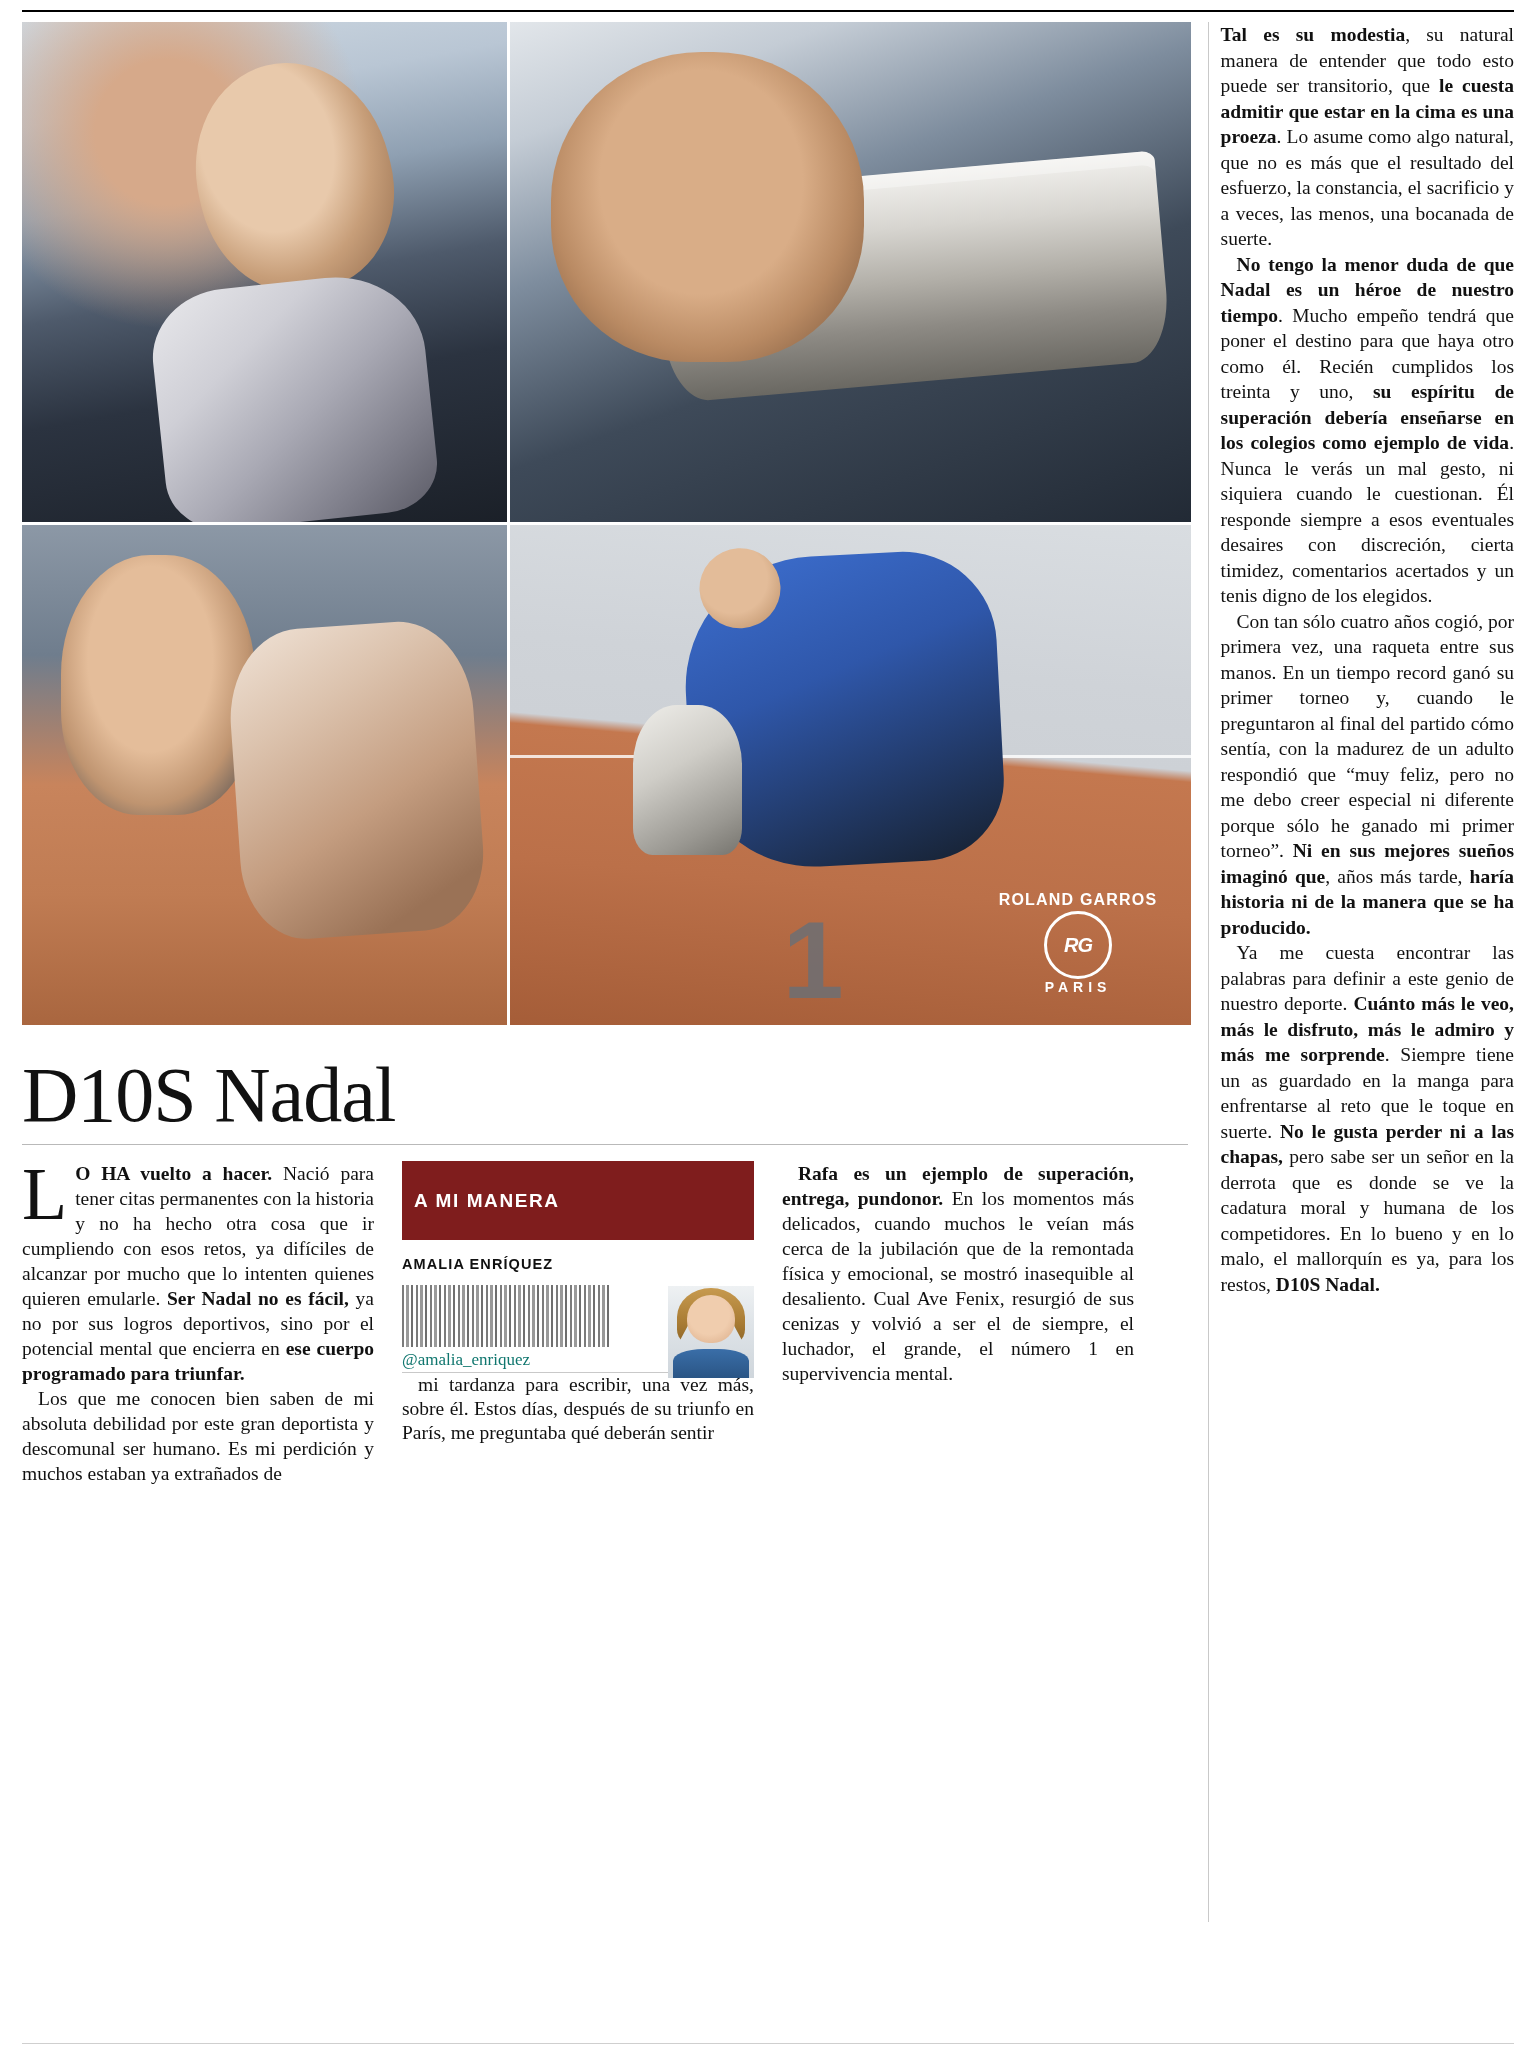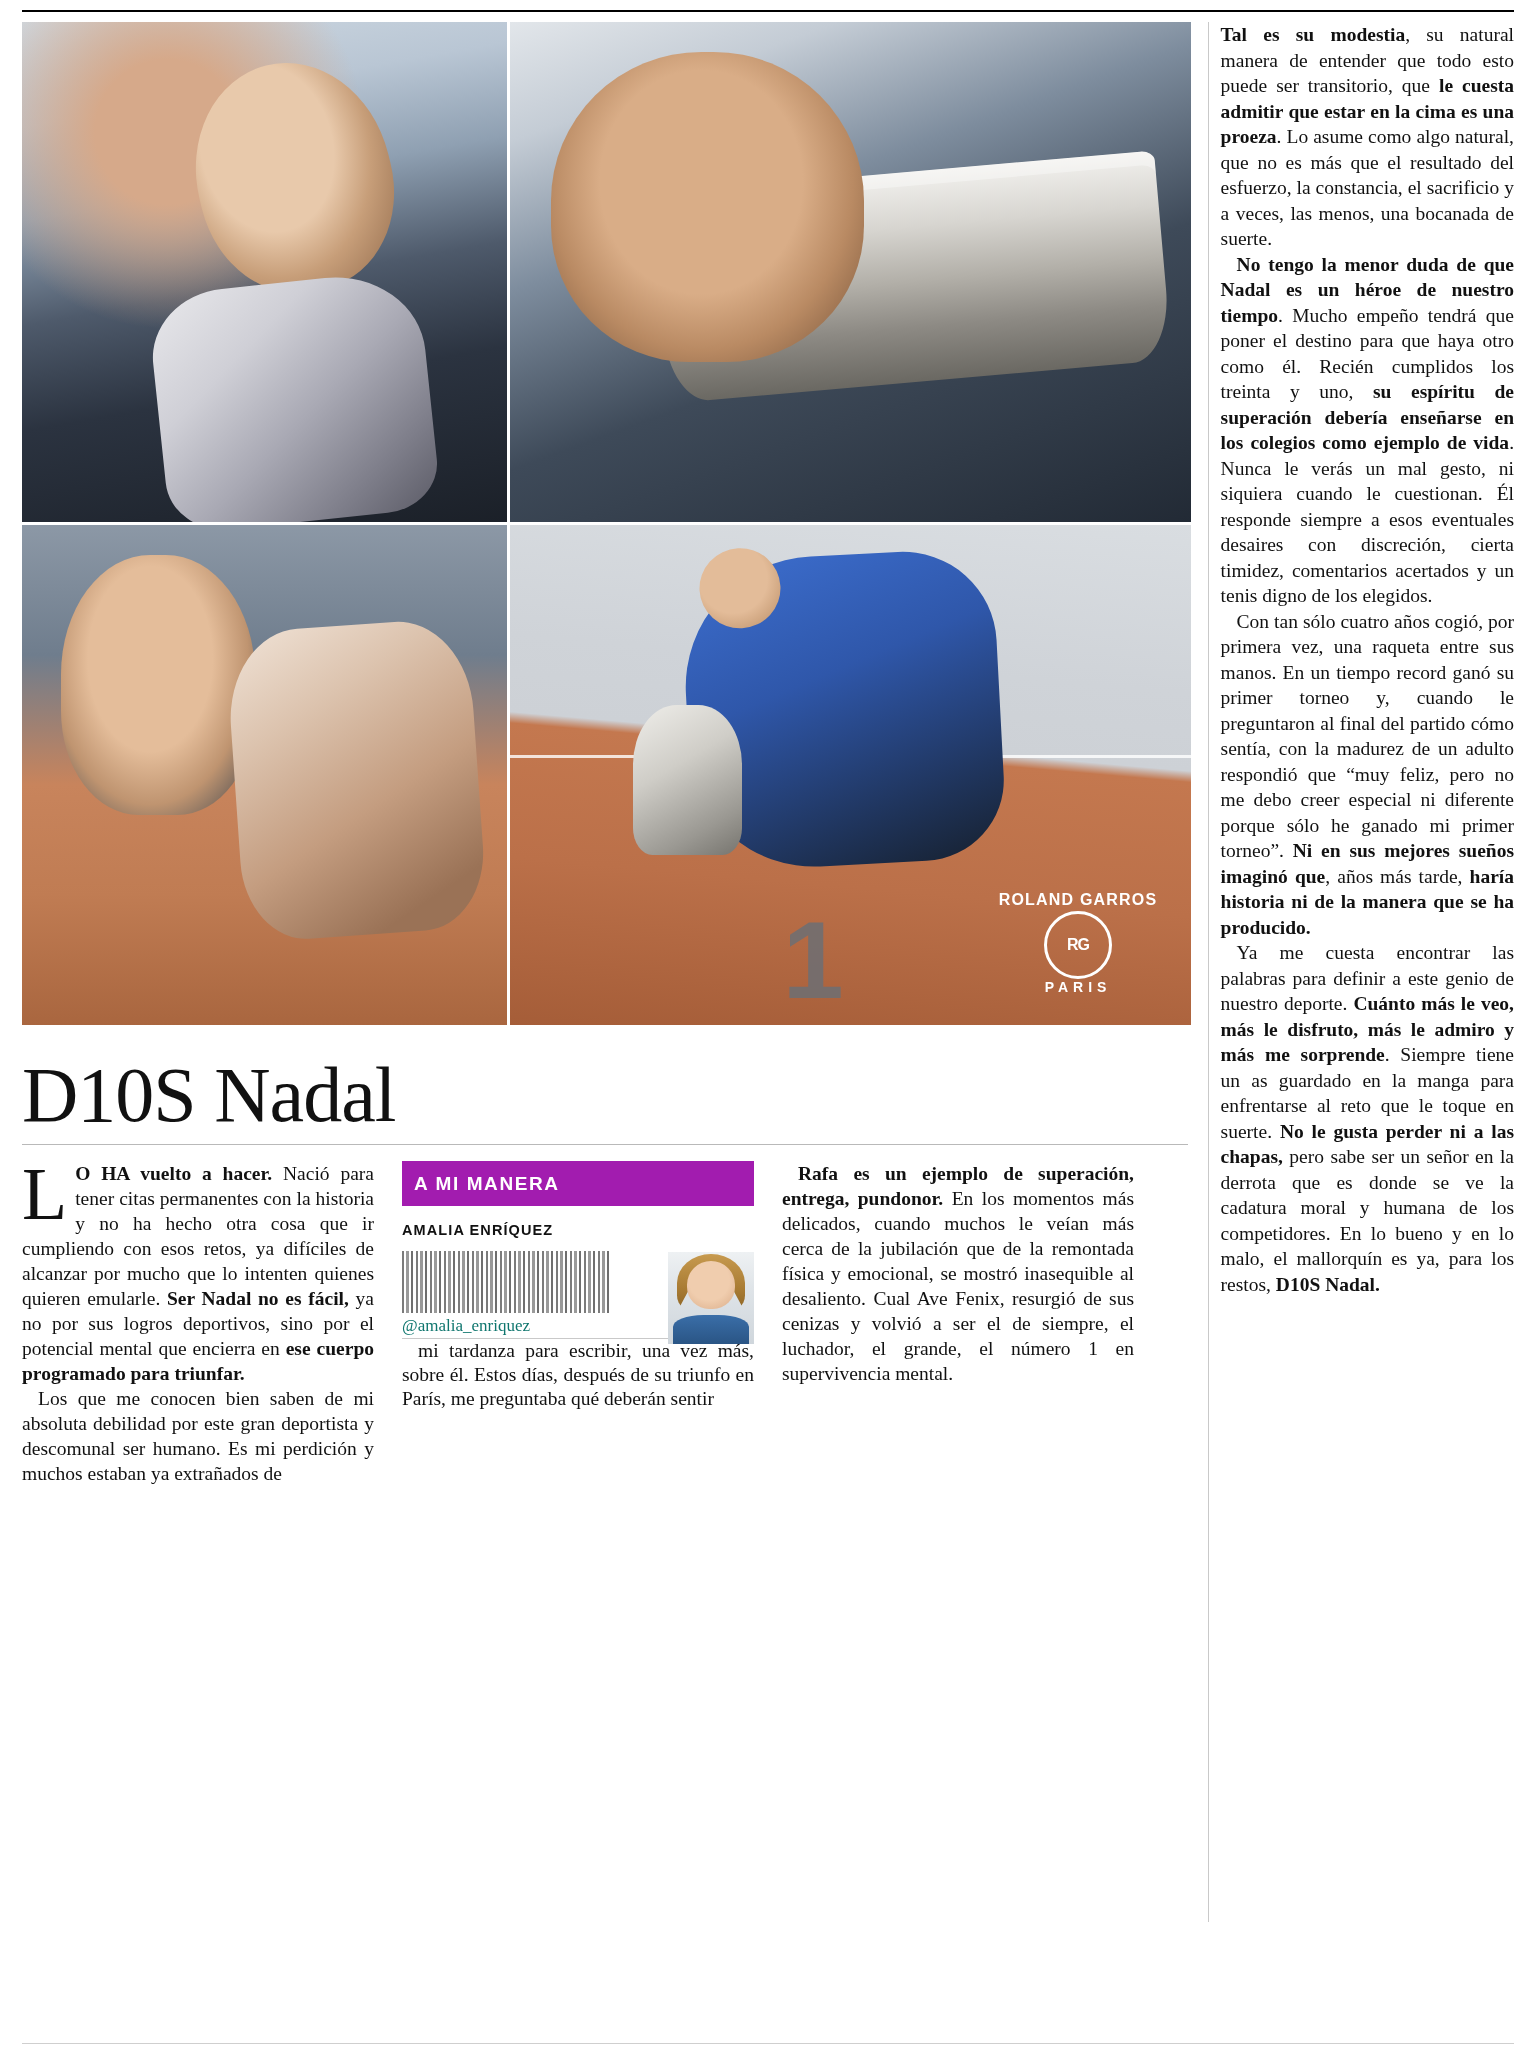--- a/index.html
+++ b/index.html
@@ -211,23 +211,24 @@
     margin-bottom: 2px;
   }
   .rg-logo .rg-circle {
     width: 62px; height: 62px;
     margin: 0 auto;
     border-radius: 50%;
     border: 3px solid #fff;
     display: flex;
     align-items: center;
     justify-content: center;
-    font-size: 16px;
+    font-size: 20px;
     font-weight: bold;
     letter-spacing: -1px;
+    font-style: italic;
   }
   .rg-logo .rg-bottom {
     font-size: 14px;
     letter-spacing: 5px;
     font-weight: bold;
     text-align: center;
   }
 
   
   .headline {
@@ -274,27 +275,27 @@
     padding: 4px 8px 0 0;
     font-family: "Liberation Serif", serif;
   }
   b, strong { font-weight: bold; }
 
   
   .ami {
     width: 352px;
   }
   .ami-bar {
-    background: #a21caf;
+    background: #7f1d1d;
     color: #fff;
     font-family: "Liberation Sans", sans-serif;
     font-weight: bold;
     font-size: 19px;
     letter-spacing: 1.6px;
-    padding: 10px 12px;
+    padding: 27px 12px;
   }
   .ami-body {
     border-bottom: 1px solid #c9c9c9;
     padding-bottom: 0;
     position: relative;
     min-height: 112px;
   }
   .ami-author {
     font-family: "Liberation Sans", sans-serif;
     font-weight: bold;

